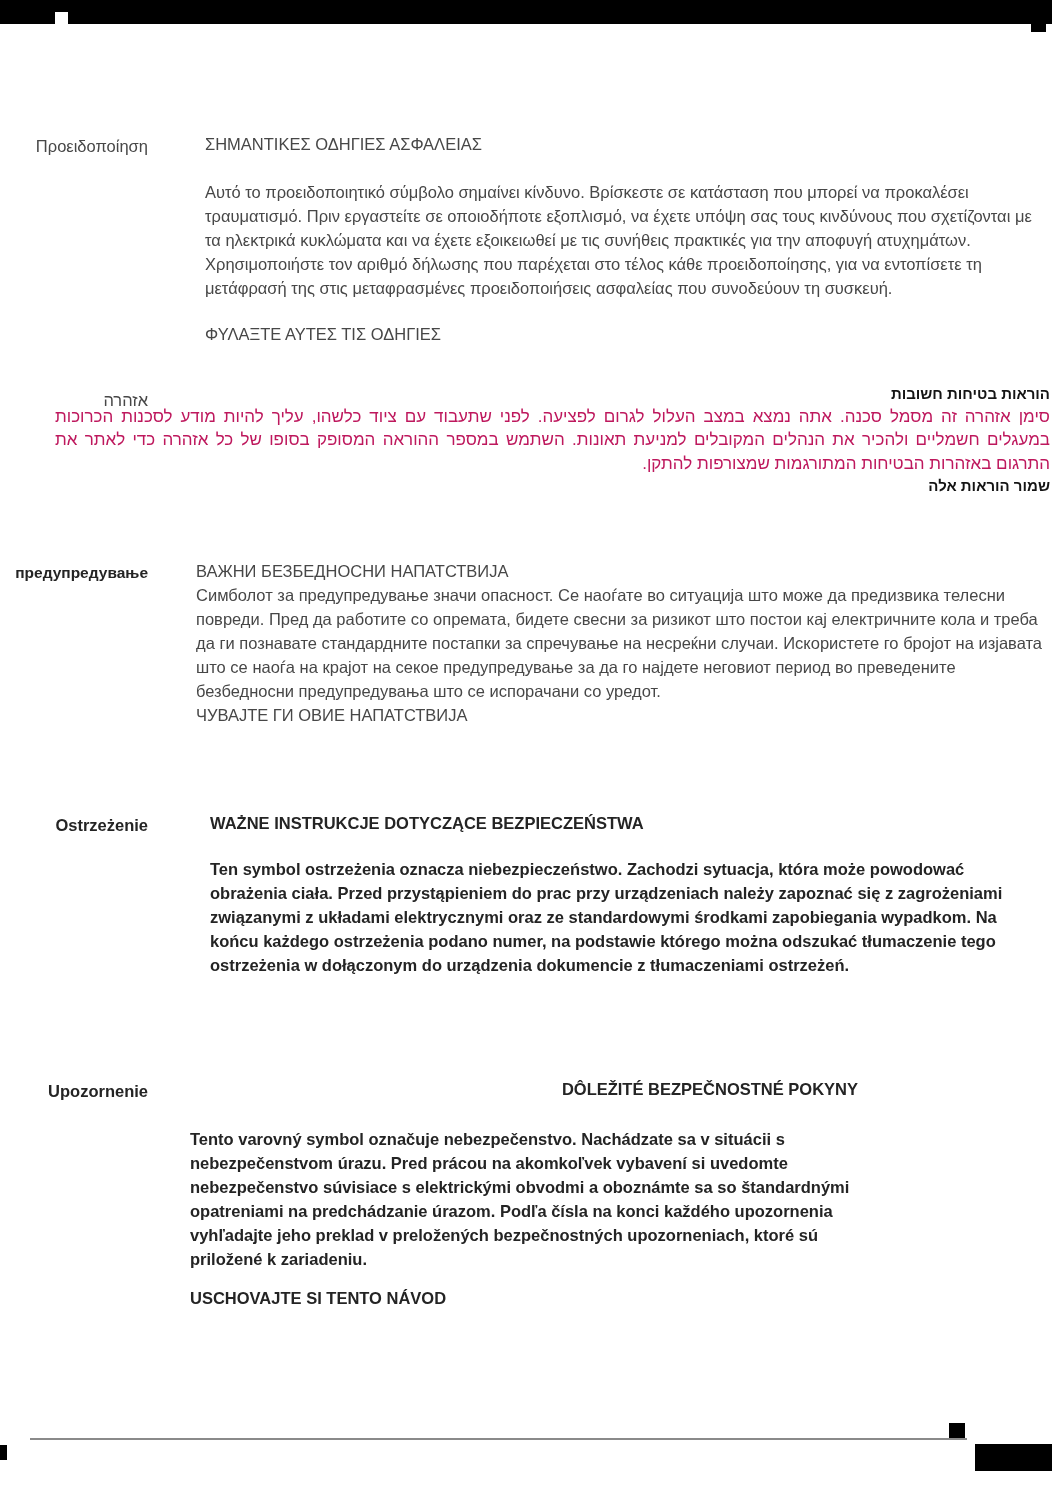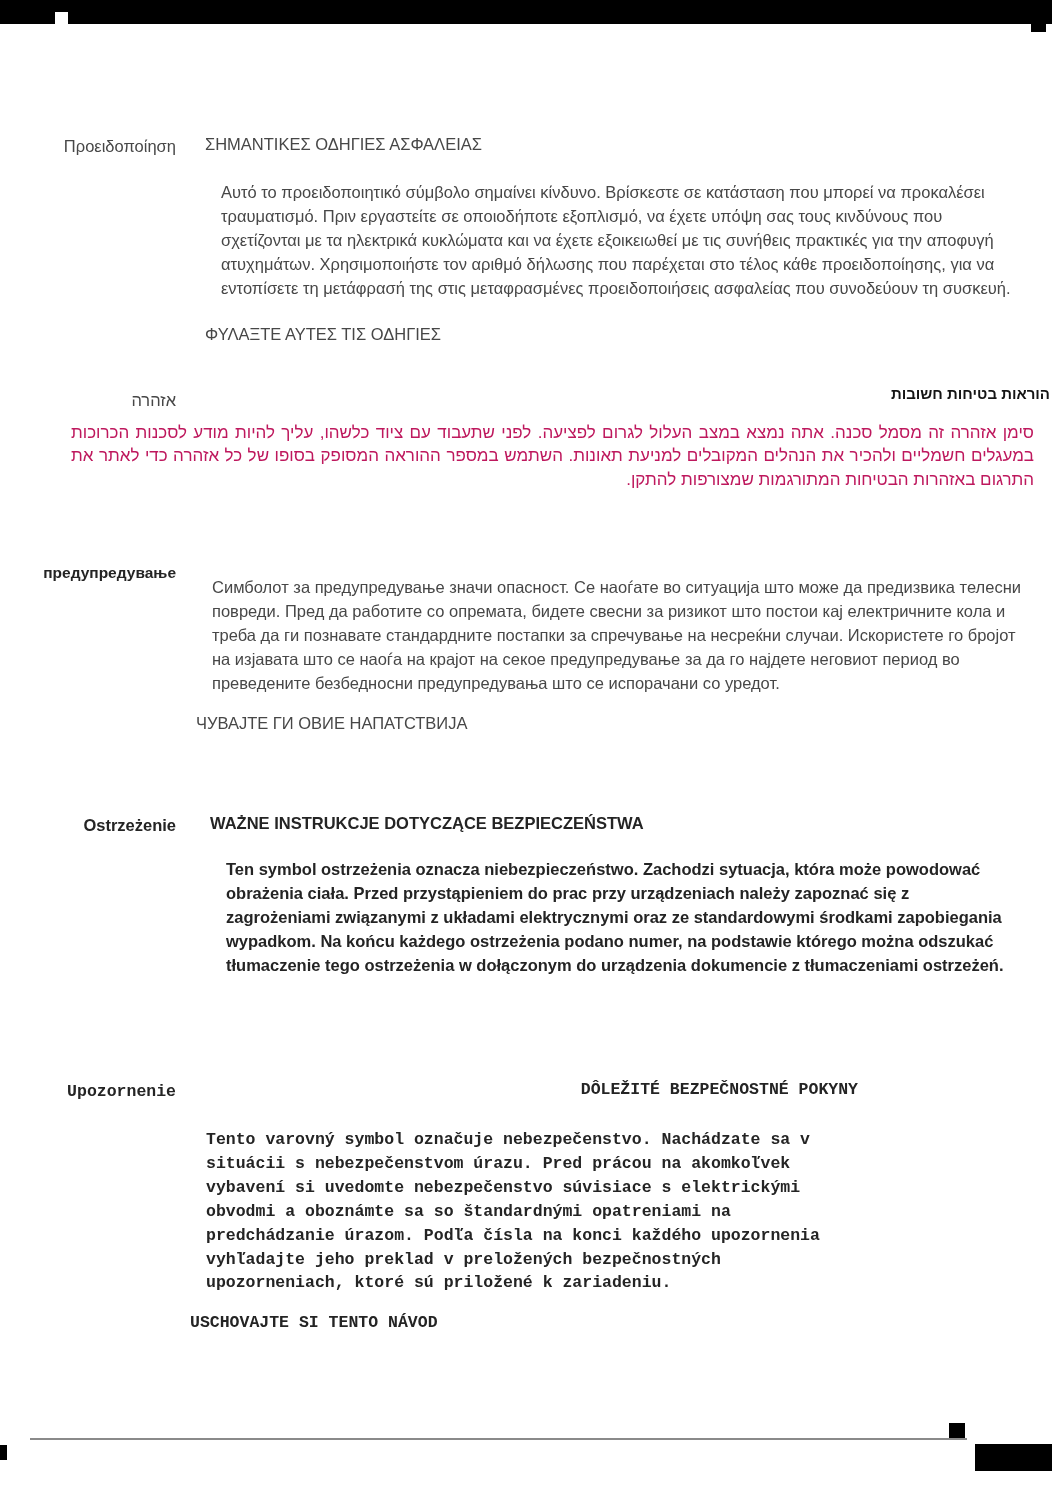--- a/index.html
+++ b/index.html
@@ -21,25 +21,25 @@
 
   .footer-rule{position:absolute;left:30px;top:1438px;width:937px;height:2px;background:#8a8a8a;}
   .footer-square{position:absolute;left:949px;top:1423px;width:16px;height:15px;background:#000;}
   .footer-left-mark{position:absolute;left:0;top:1445px;width:7px;height:15px;background:#000;}
   .footer-page-block{position:absolute;left:975px;top:1444px;width:77px;height:27px;background:#000;}
 
   
   .section{position:absolute;left:0;width:1052px;}
   .label{
     position:absolute;left:0;top:2px;width:148px;
-    text-align:right;color:#474747;padding-left:28px;
+    text-align:right;color:#474747;
   }
   .content{color:#474747;}
   .title{margin:0;}
-  .body{margin:16px;}
+  .body{margin:0;}
   .save{margin:0;}
 
   
   #sec-greek{top:133px;}
   #sec-greek .content{margin-left:205px;width:830px;}
   #sec-greek .title{margin-bottom:24px;}
   #sec-greek .body{margin-bottom:22px;}
 
   
   #sec-hebrew{top:383px;}
@@ -61,21 +61,21 @@
   #sec-mk .content{margin-left:196px;width:848px;}
 
   
   #sec-pl{top:812px;}
   #sec-pl .label{font-weight:700;color:#242424;}
   #sec-pl .content{margin-left:210px;width:822px;font-weight:700;color:#242424;}
   #sec-pl .title{margin-bottom:22px;}
   #sec-pl .body{margin-bottom:18px;}
 
   
-  #sec-sk{top:1078px;font-family:Liberation Mono, monospace;}
+  #sec-sk{top:1078px;}
   #sec-sk .label{font-weight:700;color:#242424;}
   #sec-sk .content{margin-left:190px;width:668px;font-weight:700;color:#242424;}
   #sec-sk .title{margin-bottom:26px;text-align:right;}
   #sec-sk .body{margin-bottom:16px;}
 </style>
 </head>
 <body>
 
 <div class="page">
 
@@ -90,26 +90,28 @@
       <p class="body">Αυτό το προειδοποιητικό σύμβολο σημαίνει κίνδυνο. Βρίσκεστε σε κατάσταση που μπορεί να προκαλέσει τραυματισμό. Πριν εργαστείτε σε οποιοδήποτε εξοπλισμό, να έχετε υπόψη σας τους κινδύνους που σχετίζονται με τα ηλεκτρικά κυκλώματα και να έχετε εξοικειωθεί με τις συνήθεις πρακτικές για την αποφυγή ατυχημάτων. Χρησιμοποιήστε τον αριθμό δήλωσης που παρέχεται στο τέλος κάθε προειδοποίησης, για να εντοπίσετε τη μετάφρασή της στις μεταφρασμένες προειδοποιήσεις ασφαλείας που συνοδεύουν τη συσκευή.</p>
       <p class="save">ΦΥΛΑΞΤΕ ΑΥΤΕΣ ΤΙΣ ΟΔΗΓΙΕΣ</p>
     </div>
   </div>
 
   <div class="section" id="sec-hebrew">
     <div class="label">אזהרה</div>
     <div class="content">
       <p class="title">הוראות בטיחות חשובות</p>
       <p class="body">סימן אזהרה זה מסמל סכנה. אתה נמצא במצב העלול לגרום לפציעה. לפני שתעבוד עם ציוד כלשהו, עליך להיות מודע לסכנות הכרוכות במעגלים חשמליים ולהכיר את הנהלים המקובלים למניעת תאונות. השתמש במספר ההוראה המסופק בסופו של כל אזהרה כדי לאתר את התרגום באזהרות הבטיחות המתורגמות שמצורפות להתקן.</p>
+      <p class="save">שמור הוראות אלה</p>
     </div>
   </div>
 
   <div class="section" id="sec-mk">
     <div class="label">предупредување</div>
     <div class="content">
+      <p class="title">ВАЖНИ БЕЗБЕДНОСНИ НАПАТСТВИЈА</p>
       <p class="body">Симболот за предупредување значи опасност. Се наоѓате во ситуација што може да предизвика телесни повреди. Пред да работите со опремата, бидете свесни за ризикот што постои кај електричните кола и треба да ги познавате стандардните постапки за спречување на несреќни случаи. Искористете го бројот на изјавата што се наоѓа на крајот на секое предупредување за да го најдете неговиот период во преведените безбедносни предупредувања што се испорачани со уредот.</p>
       <p class="save">ЧУВАЈТЕ ГИ ОВИЕ НАПАТСТВИЈА</p>
     </div>
   </div>
 
   <div class="section" id="sec-pl">
     <div class="label">Ostrzeżenie</div>
     <div class="content">
       <p class="title">WAŻNE INSTRUKCJE DOTYCZĄCE BEZPIECZEŃSTWA</p>
       <p class="body">Ten symbol ostrzeżenia oznacza niebezpieczeństwo. Zachodzi sytuacja, która może powodować obrażenia ciała. Przed przystąpieniem do prac przy urządzeniach należy zapoznać się z zagrożeniami związanymi z układami elektrycznymi oraz ze standardowymi środkami zapobiegania wypadkom. Na końcu każdego ostrzeżenia podano numer, na podstawie którego można odszukać tłumaczenie tego ostrzeżenia w dołączonym do urządzenia dokumencie z tłumaczeniami ostrzeżeń.</p>

